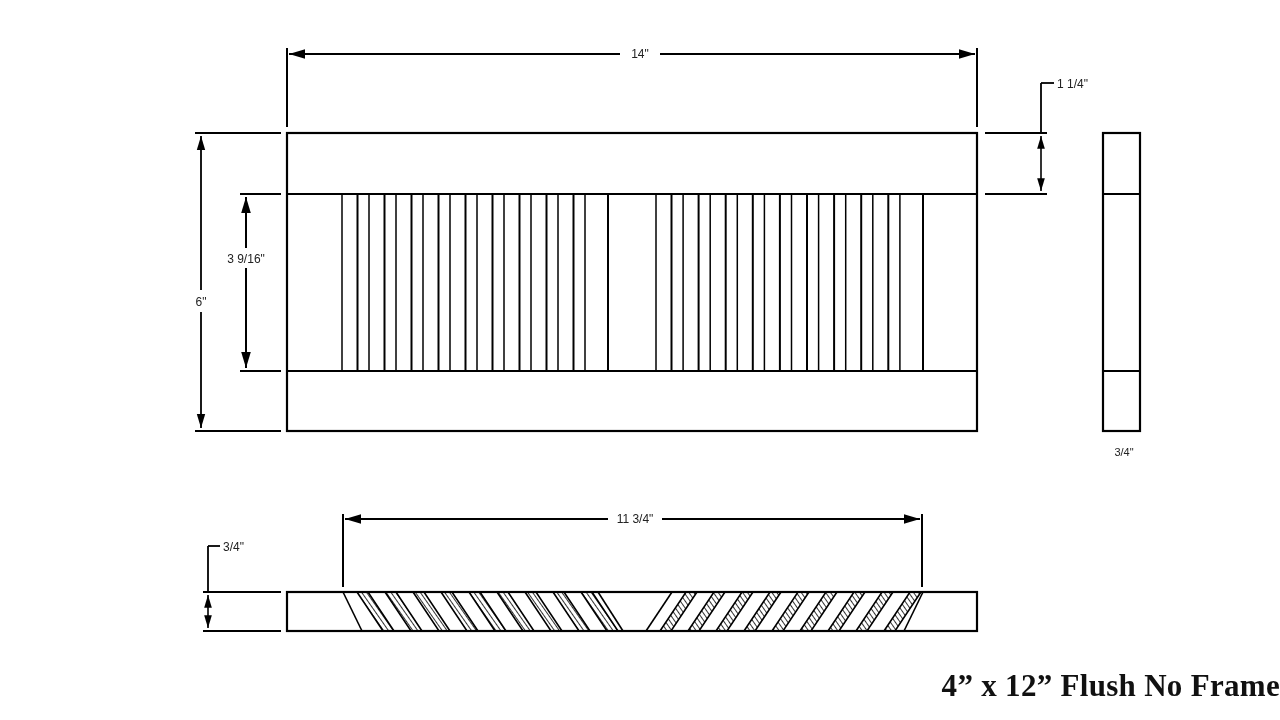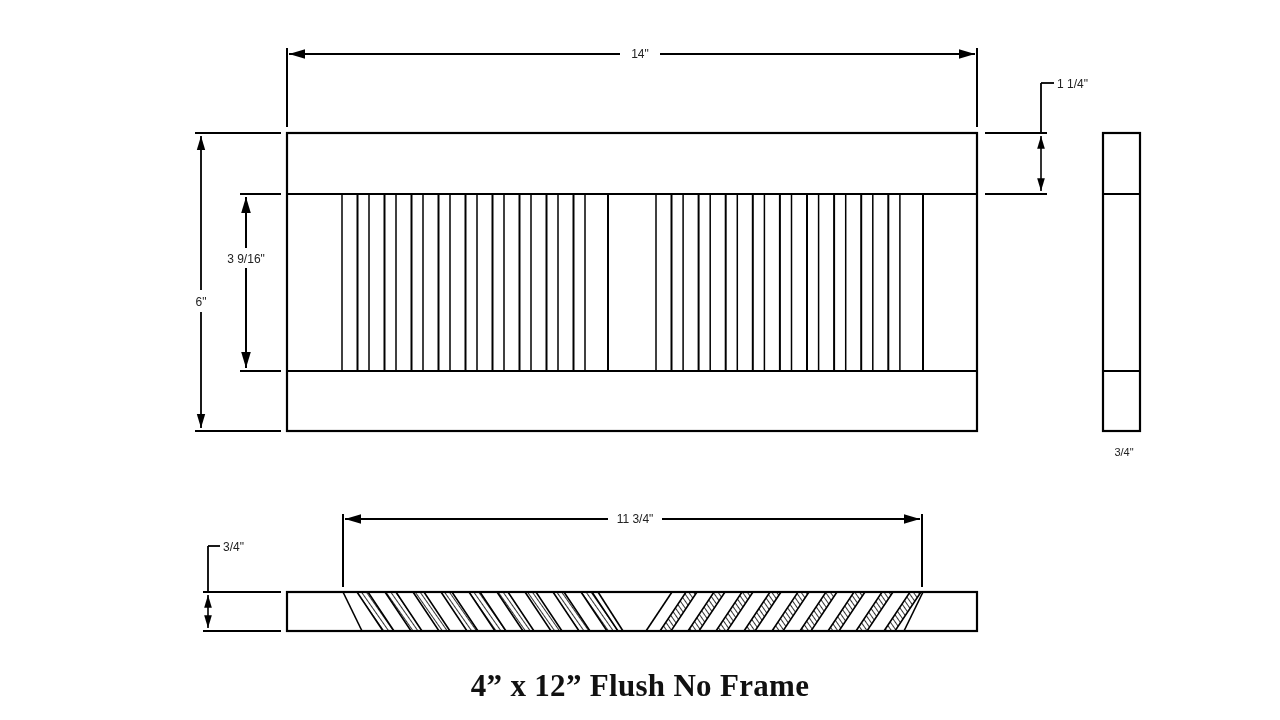--- a/index.html
+++ b/index.html
@@ -1,20 +1,20 @@
 <!DOCTYPE html>
 <html><head>
 <meta charset="utf-8">
 <style>
   html, body { margin: 0; padding: 0; background: #ffffff; }
   body { width: 1280px; height: 720px; position: relative; overflow: hidden; }
   #drawing { position: absolute; left: 0; top: 0; width: 1280px; height: 720px; }
   .dim-label { font-family: "Liberation Sans", sans-serif; font-size: 12px; fill: #222; }
   .title {
-    position: absolute; left: 0; top: 668px; width: 1280px; text-align: center;
+    position: absolute; left: 0; top: 668px; width: 1280px; text-align: right;
     font-family: "Liberation Serif", serif; font-weight: bold; font-size: 31px; color: #111;
     letter-spacing: 0.3px;
   }
 </style>
 </head>
 <body>
 
 <svg id="drawing" viewBox="0 0 1280 720" xmlns="http://www.w3.org/2000/svg">
   <defs>
     <marker id="arr" viewBox="0 0 10 10" refX="10" refY="5" markerWidth="8" markerHeight="8" orient="auto-start-reverse">

